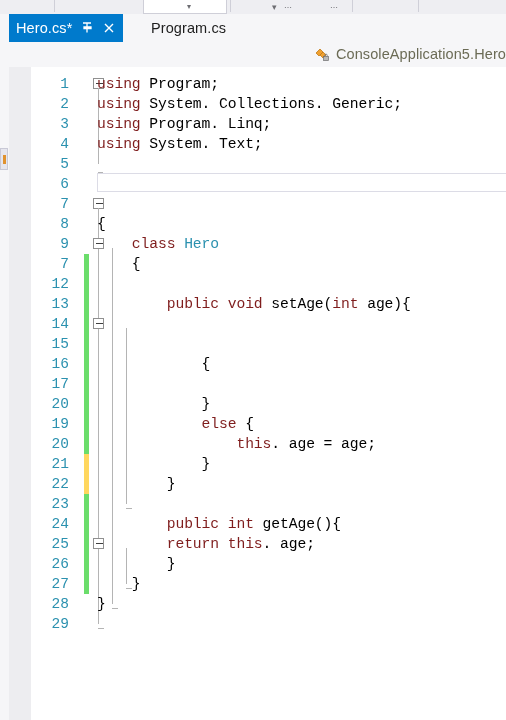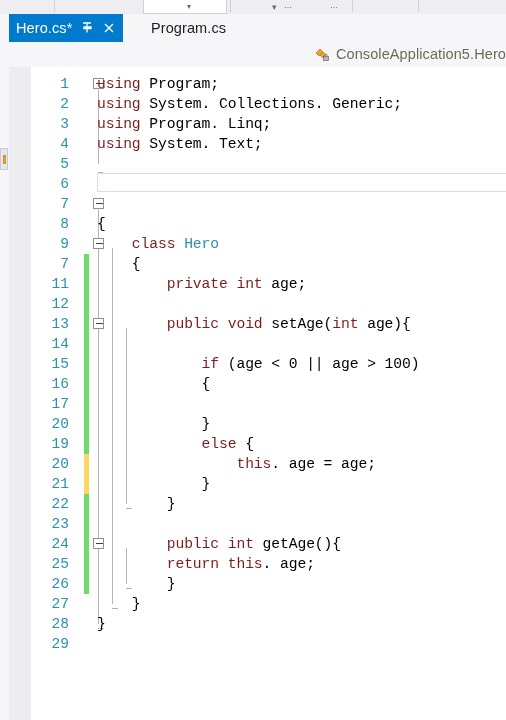--- a/index.html
+++ b/index.html
@@ -241,38 +241,33 @@
         </div>
         <div class="row" style="top: 0px;">
           <div class="lnum">9</div>
           <div class="code"><span class="pl">    </span><span class="kw">class</span><span class="pl"> </span><span class="ty">Hero</span></div>
         </div>
         <div class="row" style="top: 0px;">
           <div class="lnum">7</div>
           <div class="code"><span class="pl">    {</span></div>
         </div>
         <div class="row" style="top: 0px;">
-          <div class="lnum">11</div>
-          <div class="code"><span class="pl">        </span><span class="kw">private int</span><span class="pl"> age;</span></div>
-        </div>
-        <div class="row" style="top: 0px;">
           <div class="lnum">12</div>
           <div class="code"></div>
         </div>
         <div class="row" style="top: 0px;">
           <div class="lnum">13</div>
           <div class="code"><span class="pl">        </span><span class="kw">public void</span><span class="pl"> setAge(</span><span class="kw">int</span><span class="pl"> age){</span></div>
         </div>
         <div class="row" style="top: 0px;">
           <div class="lnum">14</div>
           <div class="code"></div>
         </div>
         <div class="row" style="top: 0px;">
           <div class="lnum">15</div>
-          <div class="code"><span class="pl">            </span><span class="kw">if</span><span class="pl"> (age &lt; 0 || age &gt; 100)</span></div>
         </div>
         <div class="row" style="top: 0px;">
           <div class="lnum">16</div>
           <div class="code"><span class="pl">            {</span></div>
         </div>
         <div class="row" style="top: 0px;">
           <div class="lnum">17</div>
         </div>
         <div class="row" style="top: 0px;">
           <div class="lnum">20</div>

